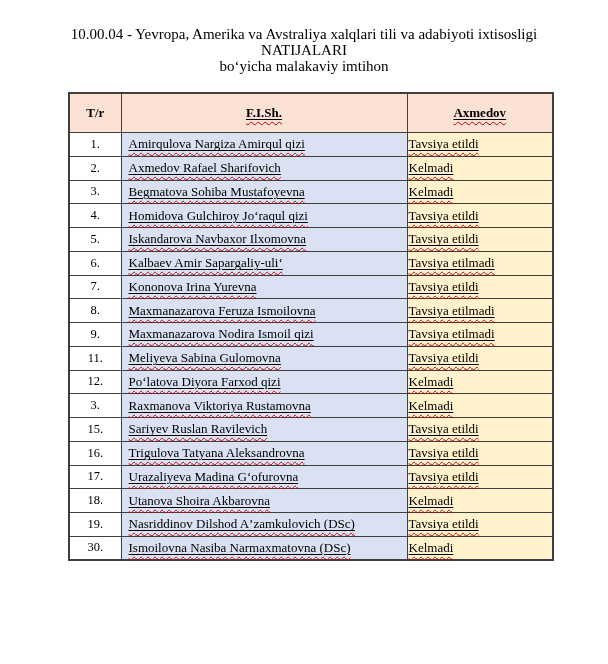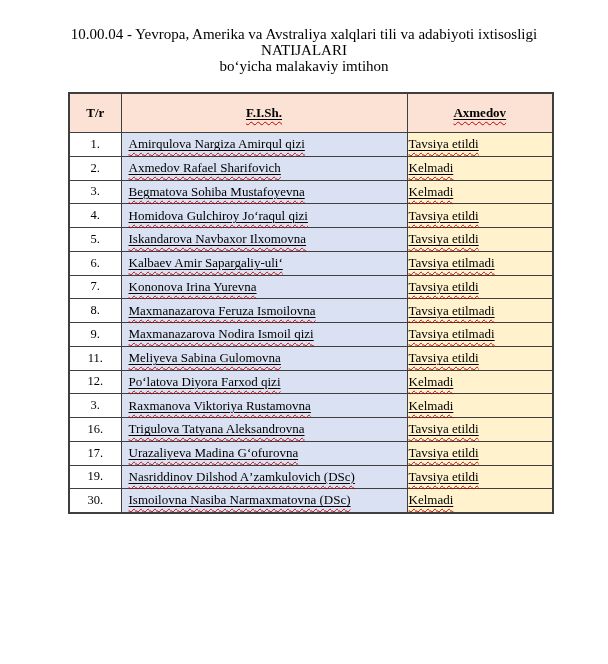--- a/index.html
+++ b/index.html
@@ -163,28 +163,38 @@
       <td class="num">12.</td>
       <td class="name dec"><span class="sq">Poʻlatova Diyora Farxod qizi</span></td>
       <td class="res dec"><span class="sq">Kelmadi</span></td>
     </tr>
     <tr>
       <td class="num">3.</td>
       <td class="name dec"><span class="sq">Raxmanova Viktoriya Rustamovna</span></td>
       <td class="res dec"><span class="sq">Kelmadi</span></td>
     </tr>
     <tr>
+      <td class="num">15.</td>
+      <td class="name dec"><span class="sq">Sariyev Ruslan Ravilevich</span></td>
+      <td class="res dec"><span class="sq">Tavsiya etildi</span></td>
+    </tr>
+    <tr>
       <td class="num">16.</td>
       <td class="name dec"><span class="sq">Trigulova Tatyana Aleksandrovna</span></td>
       <td class="res dec"><span class="sq">Tavsiya etildi</span></td>
     </tr>
     <tr>
       <td class="num">17.</td>
       <td class="name dec"><span class="sq">Urazaliyeva Madina Gʻofurovna</span></td>
       <td class="res dec"><span class="sq">Tavsiya etildi</span></td>
+    </tr>
+    <tr>
+      <td class="num">18.</td>
+      <td class="name dec"><span class="sq">Utanova Shoira Akbarovna</span></td>
+      <td class="res dec"><span class="sq">Kelmadi</span></td>
     </tr>
     <tr>
       <td class="num">19.</td>
       <td class="name dec"><span class="sq">Nasriddinov Dilshod Aʼzamkulovich (DSc)</span></td>
       <td class="res dec"><span class="sq">Tavsiya etildi</span></td>
     </tr>
     <tr>
       <td class="num">30.</td>
       <td class="name dec"><span class="sq">Ismoilovna Nasiba Narmaxmatovna (DSc)</span></td>
       <td class="res dec"><span class="sq">Kelmadi</span></td>

